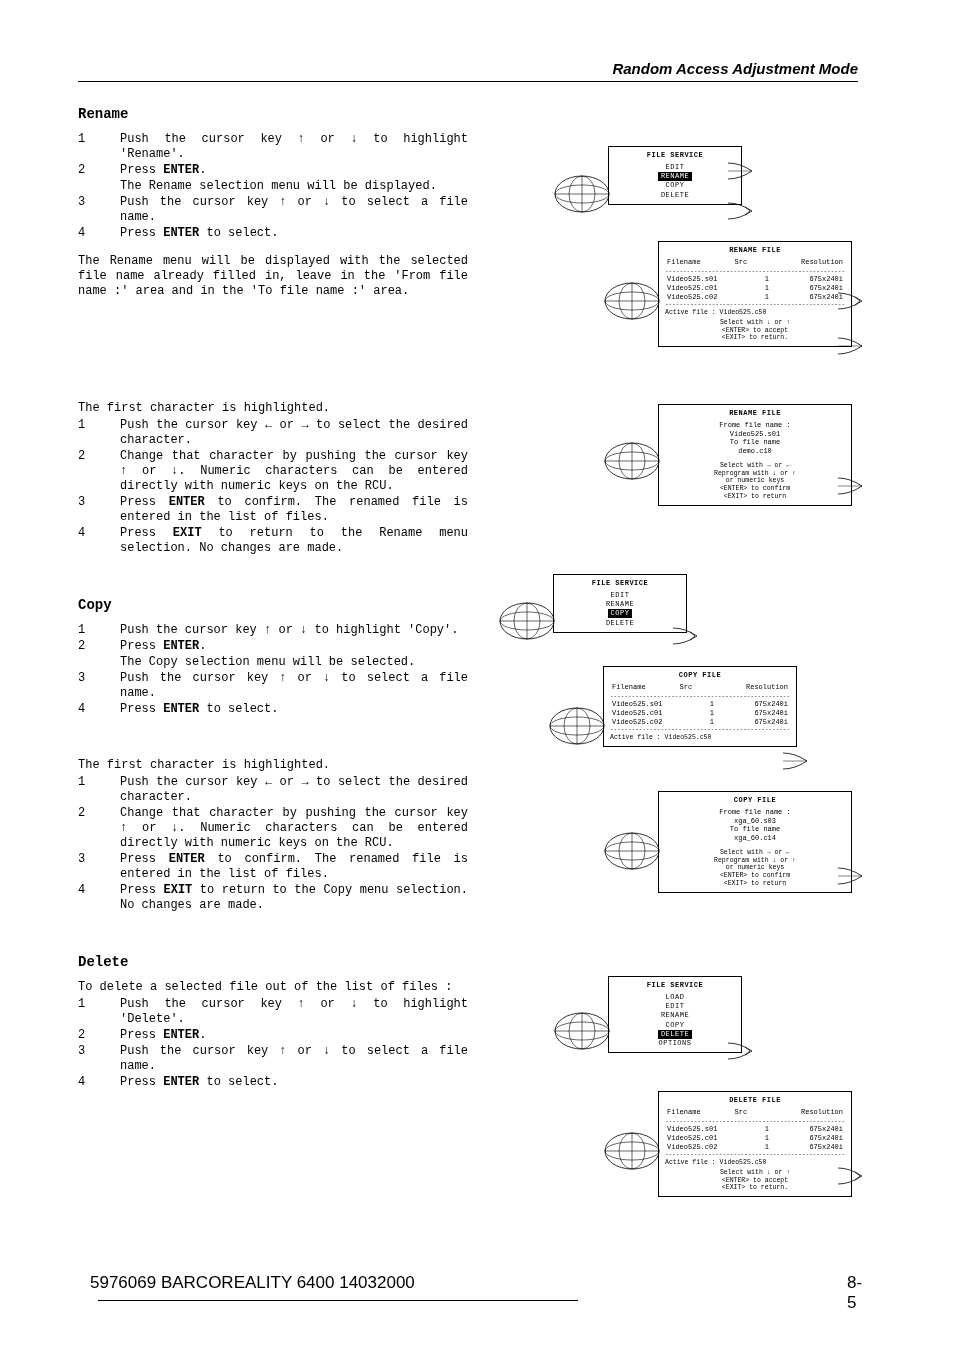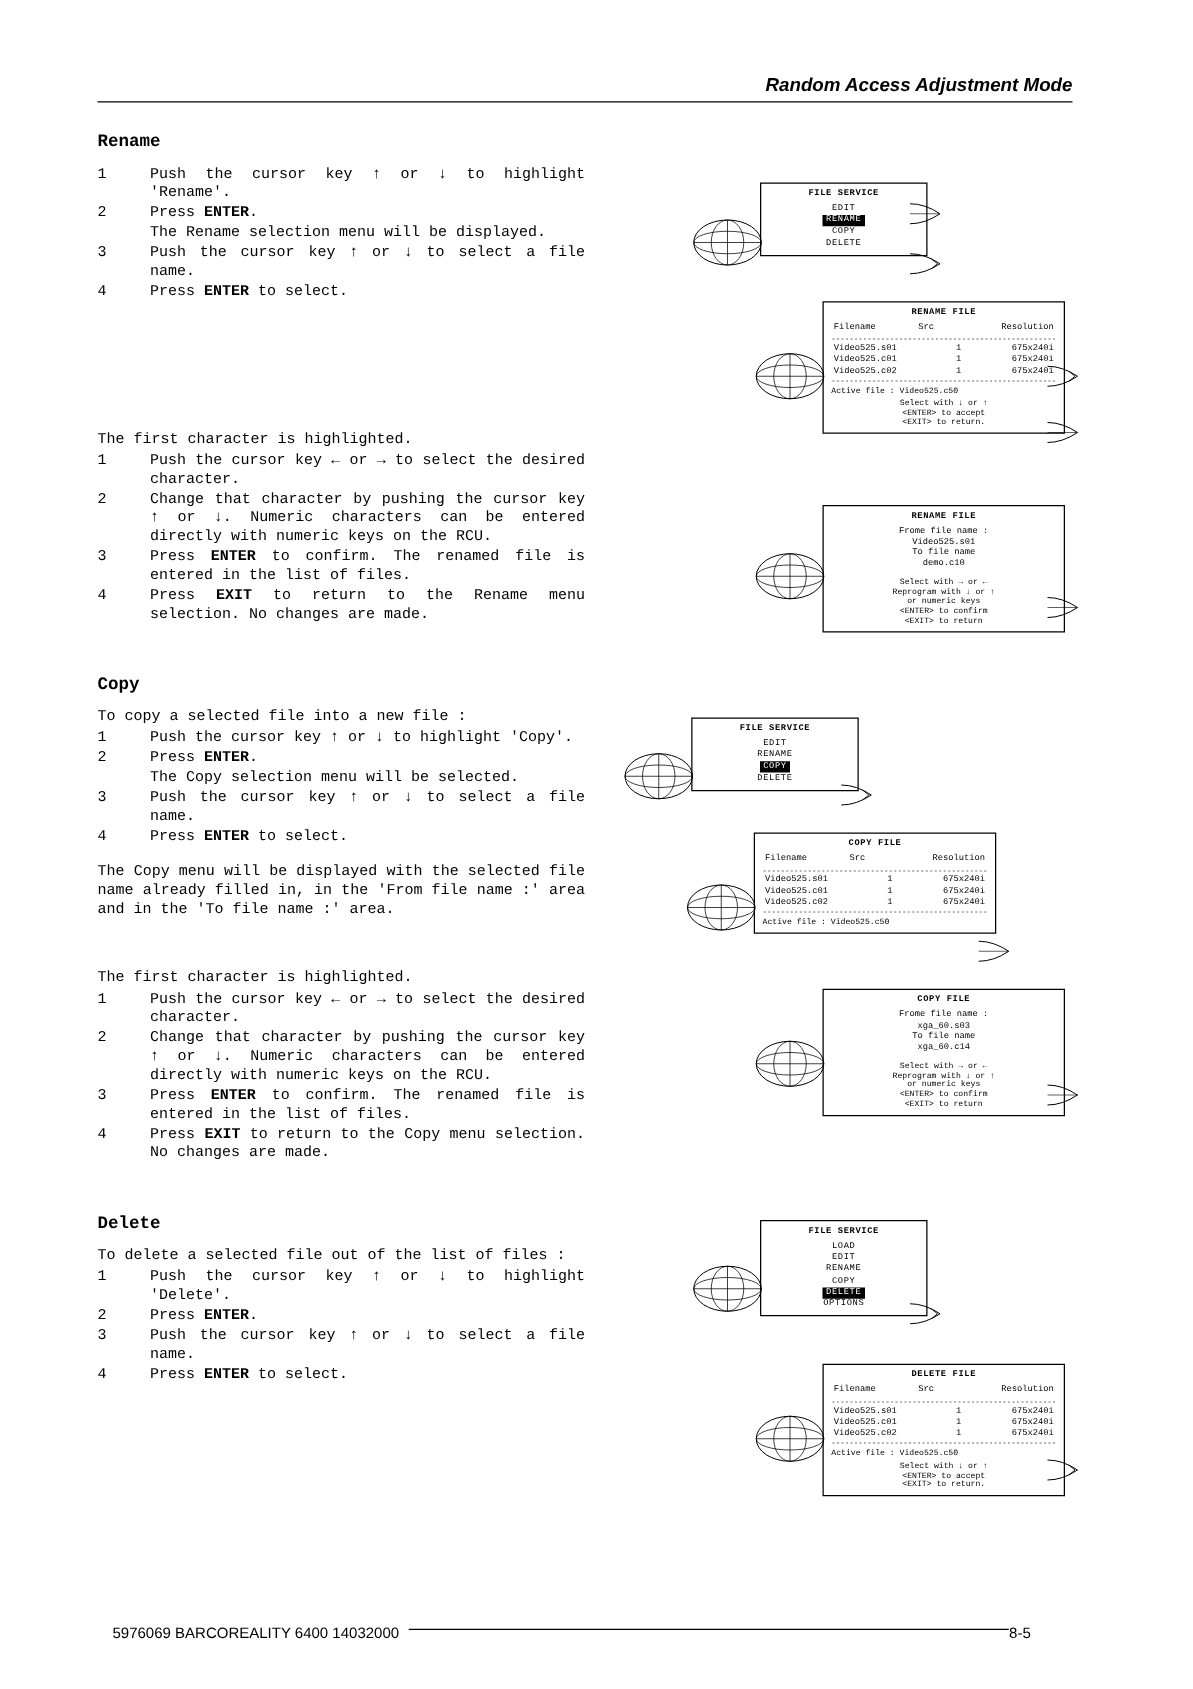--- a/index.html
+++ b/index.html
@@ -39,21 +39,21 @@
   .numlist .num { display: table-cell; width: 42px; vertical-align: top; padding-bottom: 1px; }
   .numlist .txt { display: table-cell; vertical-align: top; padding-bottom: 1px; line-height: 1.25; text-align: justify; }
   .gap-md { height: 14px; }
   .gap-lg { height: 90px; }
   .footer {
     position: absolute;
     left: 90px;
     bottom: 38px;
     width: 780px;
   }
-  .footer-row { display: flex; font-size: 12px; }
+  .footer-row { display: flex; justify-content: space-between; font-size: 17px; }
   .footer-line {
     display: inline-block;
     border-top: 1px solid #000;
     width: 480px;
     vertical-align: middle;
     margin-left: 8px;
     position: relative;
     top: -3px;
   }
 
@@ -118,20 +118,21 @@
           </div>
         <div class="row">
             <div class="num">3</div>
             <div class="txt">Push the cursor key <b>↑</b> or <b>↓</b> to select a file name.</div>
           </div>
         <div class="row">
             <div class="num">4</div>
             <div class="txt">Press <b>ENTER</b> to select.</div>
           </div>
       </div>
+      <p class="para just">The Rename menu will be displayed with the selected file name already filled in, leave in the 'From file name :' area and in the 'To file name :' area.</p>
 
       <div class="gap-lg"></div>
 
       <p>The first character is highlighted.</p>
       <div class="numlist">
         <div class="row">
             <div class="num">1</div>
             <div class="txt">Push the cursor key <b>←</b> or <b>→</b> to select the desired character.</div>
           </div>
         <div class="row">
@@ -145,21 +146,20 @@
         <div class="row">
             <div class="num">4</div>
             <div class="txt just">Press <b>EXIT</b> to return to the Rename menu selection.  No changes are made.</div>
           </div>
       </div>
 
       <div class="gap-md"></div>
       <div class="gap-md"></div>
 
       <h2 class="section">Copy</h2>
-      <p>To copy a selected file into a new file :</p>
       <div class="numlist">
         <div class="row">
             <div class="num">1</div>
             <div class="txt">Push the cursor key <b>↑</b> or <b>↓</b> to highlight 'Copy'.</div>
           </div>
         <div class="row">
             <div class="num">2</div>
             <div class="txt">Press <b>ENTER</b>.</div>
           </div>
         <div class="row">
@@ -168,21 +168,20 @@
           </div>
         <div class="row">
             <div class="num">3</div>
             <div class="txt">Push the cursor key <b>↑</b> or <b>↓</b> to select a file name.</div>
           </div>
         <div class="row">
             <div class="num">4</div>
             <div class="txt">Press <b>ENTER</b> to select.</div>
           </div>
       </div>
-      <p class="para just">The Copy menu will be displayed with the selected file name already filled in, in the 'From file name :' area and in the 'To file name :' area.</p>
 
       <div class="gap-md"></div>
       <div class="gap-md"></div>
 
       <p>The first character is highlighted.</p>
       <div class="numlist">
         <div class="row">
             <div class="num">1</div>
             <div class="txt">Push the cursor key <b>←</b> or <b>→</b> to select the desired character.</div>
           </div>

